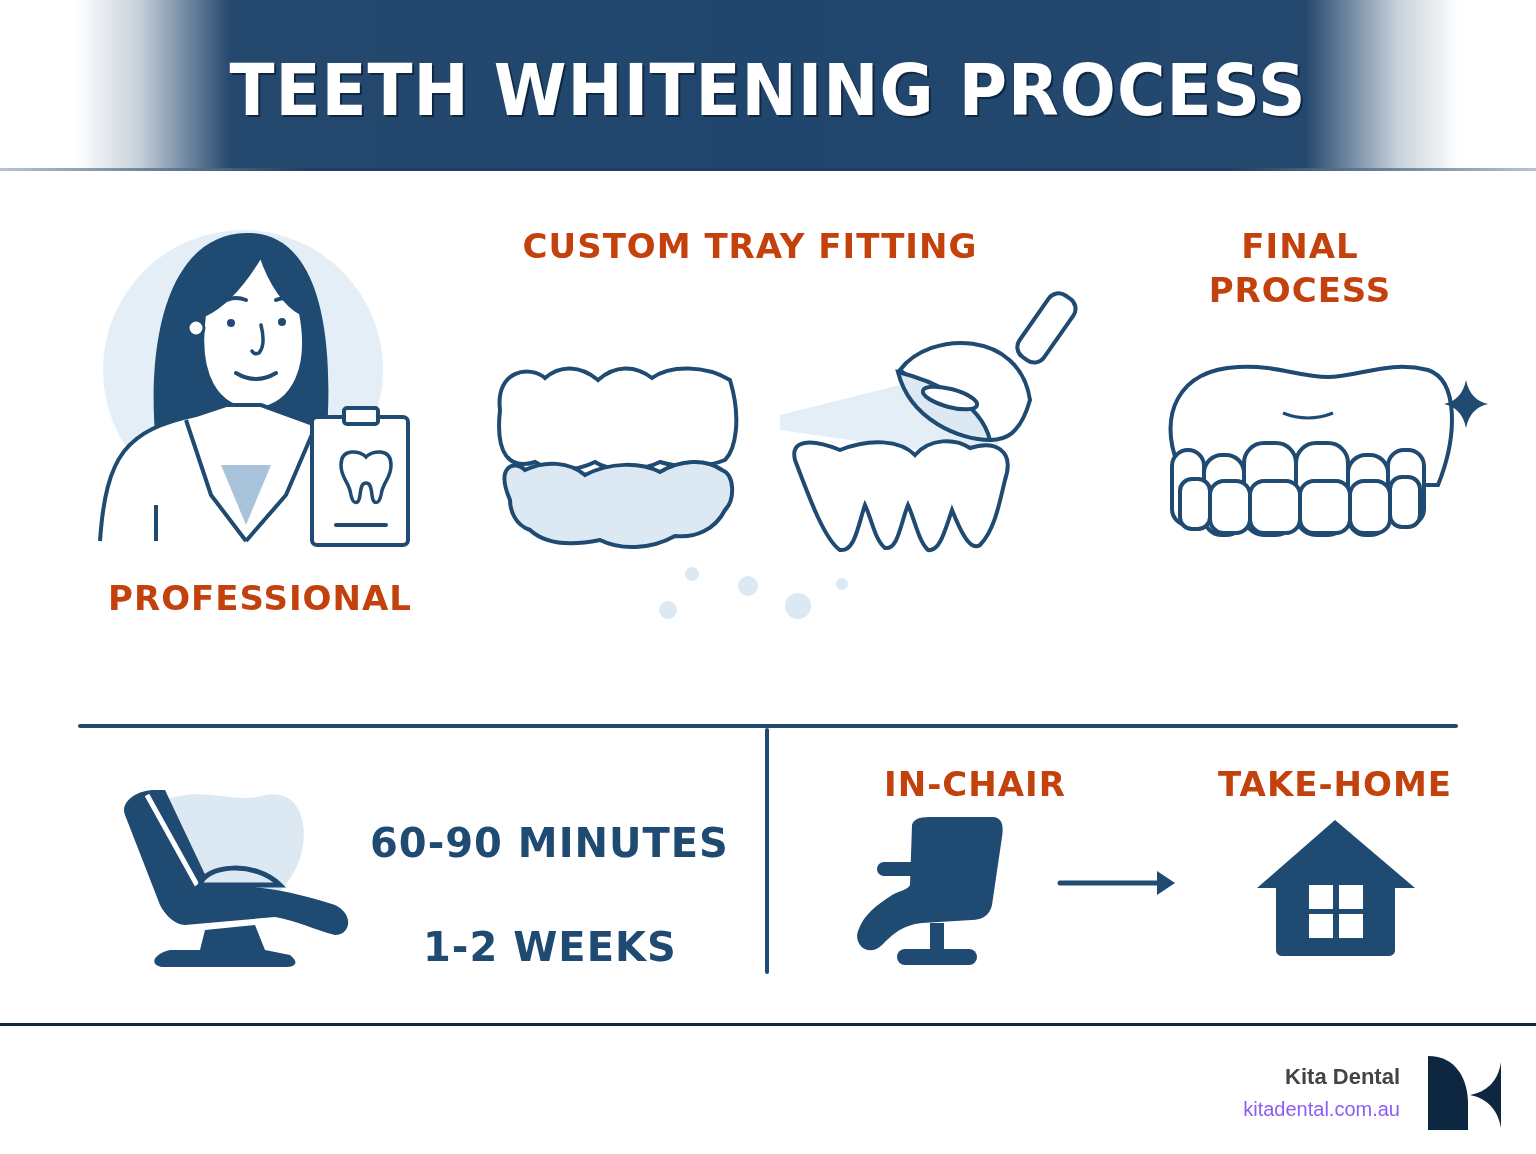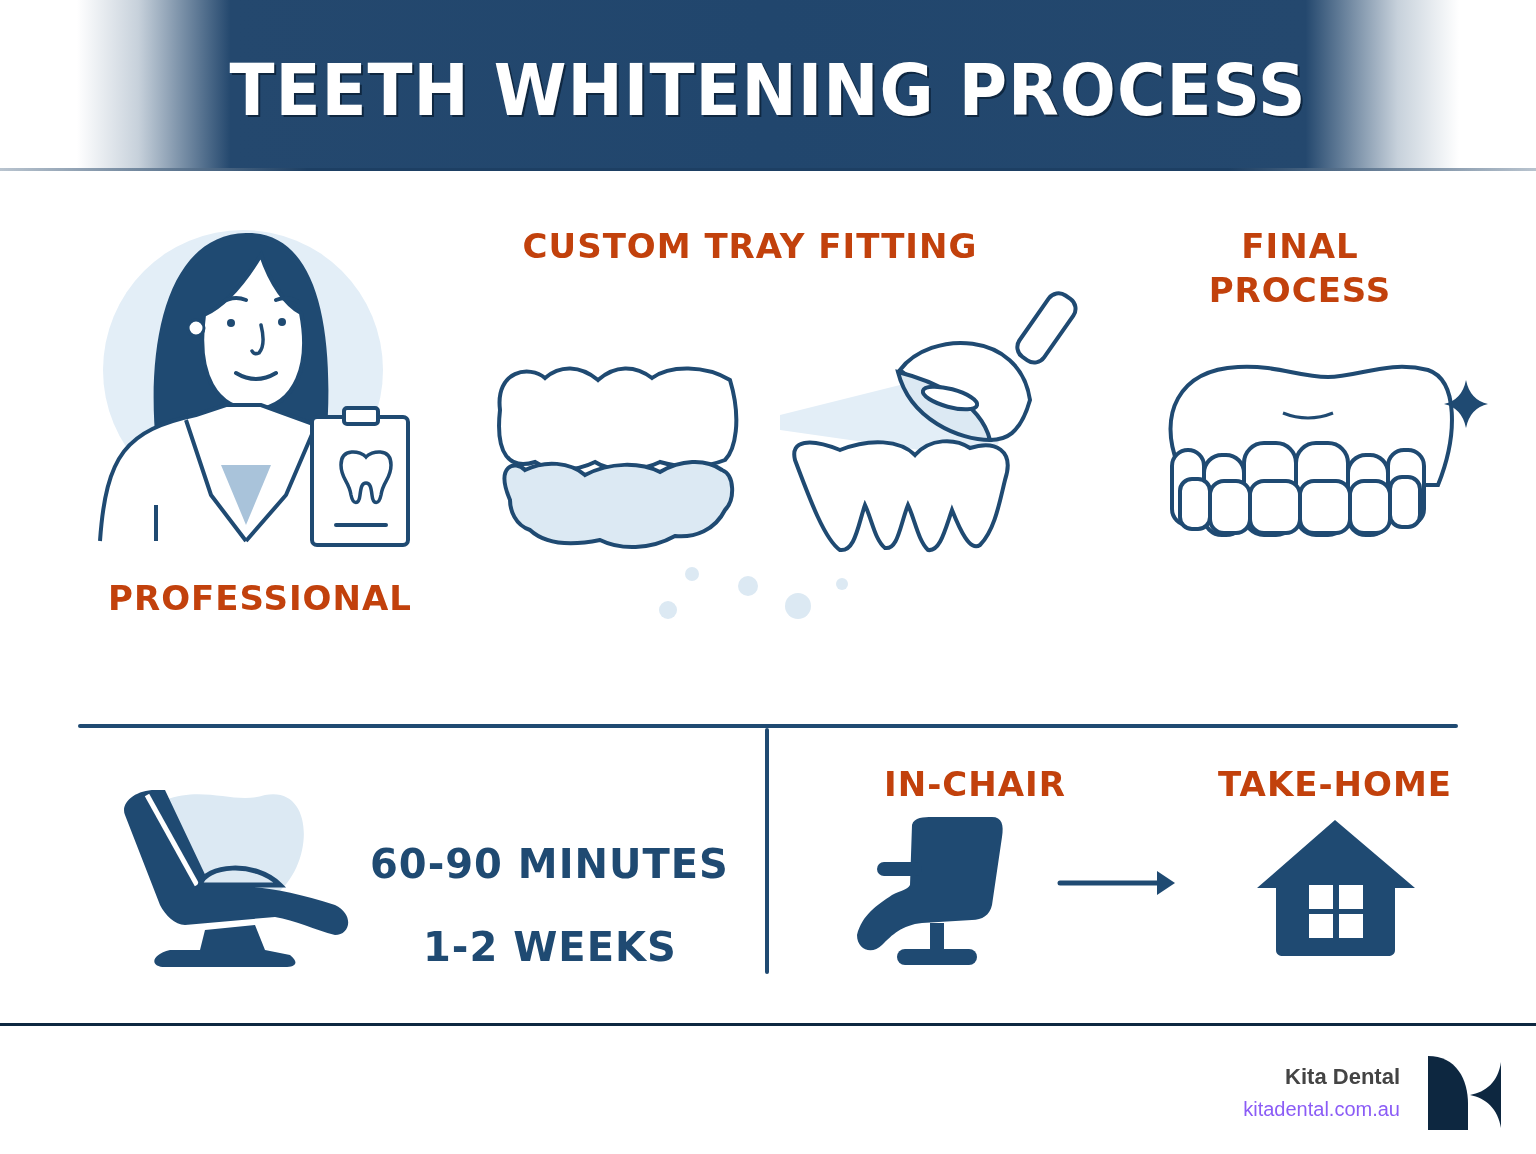--- a/index.html
+++ b/index.html
@@ -99,21 +99,21 @@
 <div class="divider-h"></div>
 <div class="divider-v"></div>
 
 <svg class="svgabs" style="left:115px;top:785px;" width="240" height="185" viewBox="0 0 240 185">
   <path d="M50 15 C 90 0, 120 20, 150 10 C 200 0, 200 80, 160 110 L 90 105 Z" fill="#dce9f3"></path>
   <path d="M10 30 C 5 18, 20 5, 40 5 L 50 5 L 95 100 C 120 100, 160 100, 220 120 C 240 130, 235 150, 220 150 C 200 145, 180 135, 160 132 L 70 140 C 60 140, 50 130, 45 120 Z" fill="#1f4a72"></path>
   <path d="M32 10 L 82 100" stroke="#fff" stroke-width="5"></path>
   <path d="M85 100 C 90 80, 140 75, 165 100 Z" fill="#dce9f3" stroke="#1f4a72" stroke-width="5"></path>
   <path d="M90 145 L 140 140 L 150 165 L 175 170 C 185 178, 180 182, 170 182 L 50 182 C 35 182, 35 170, 55 165 L 85 165 Z" fill="#1f4a72"></path>
 </svg>
-<div class="time" style="left:370px;top:820px;margin-top:21px;">60-90 MINUTES</div>
+<div class="time" style="left:370px;top:820px;">60-90 MINUTES</div>
 <div class="time" style="left:423px;top:924px;">1-2 WEEKS</div>
 
 <div class="label" style="left:860px;top:762px;width:230px;font-size:34px;">IN-CHAIR</div>
 <div class="label" style="left:1210px;top:762px;width:250px;font-size:34px;">TAKE-HOME</div>
 <svg class="svgabs" style="left:852px;top:815px;" width="160" height="155" viewBox="0 0 160 155">
   <path d="M60 10 C 62 2, 72 2, 80 2 L 140 2 C 150 2, 152 10, 150 22 L 140 90 C 138 100, 130 105, 120 105 L 70 108 C 50 110, 40 120, 30 130 C 20 140, 5 135, 5 120 C 10 100, 25 90, 40 80 C 50 75, 55 75, 58 70 Z" fill="#1f4a72"></path>
   <rect x="25" y="47" width="45" height="14" rx="7" fill="#1f4a72"></rect>
   <rect x="78" y="108" width="14" height="35" fill="#1f4a72"></rect>
   <rect x="45" y="134" width="80" height="16" rx="8" fill="#1f4a72"></rect>
 </svg>

